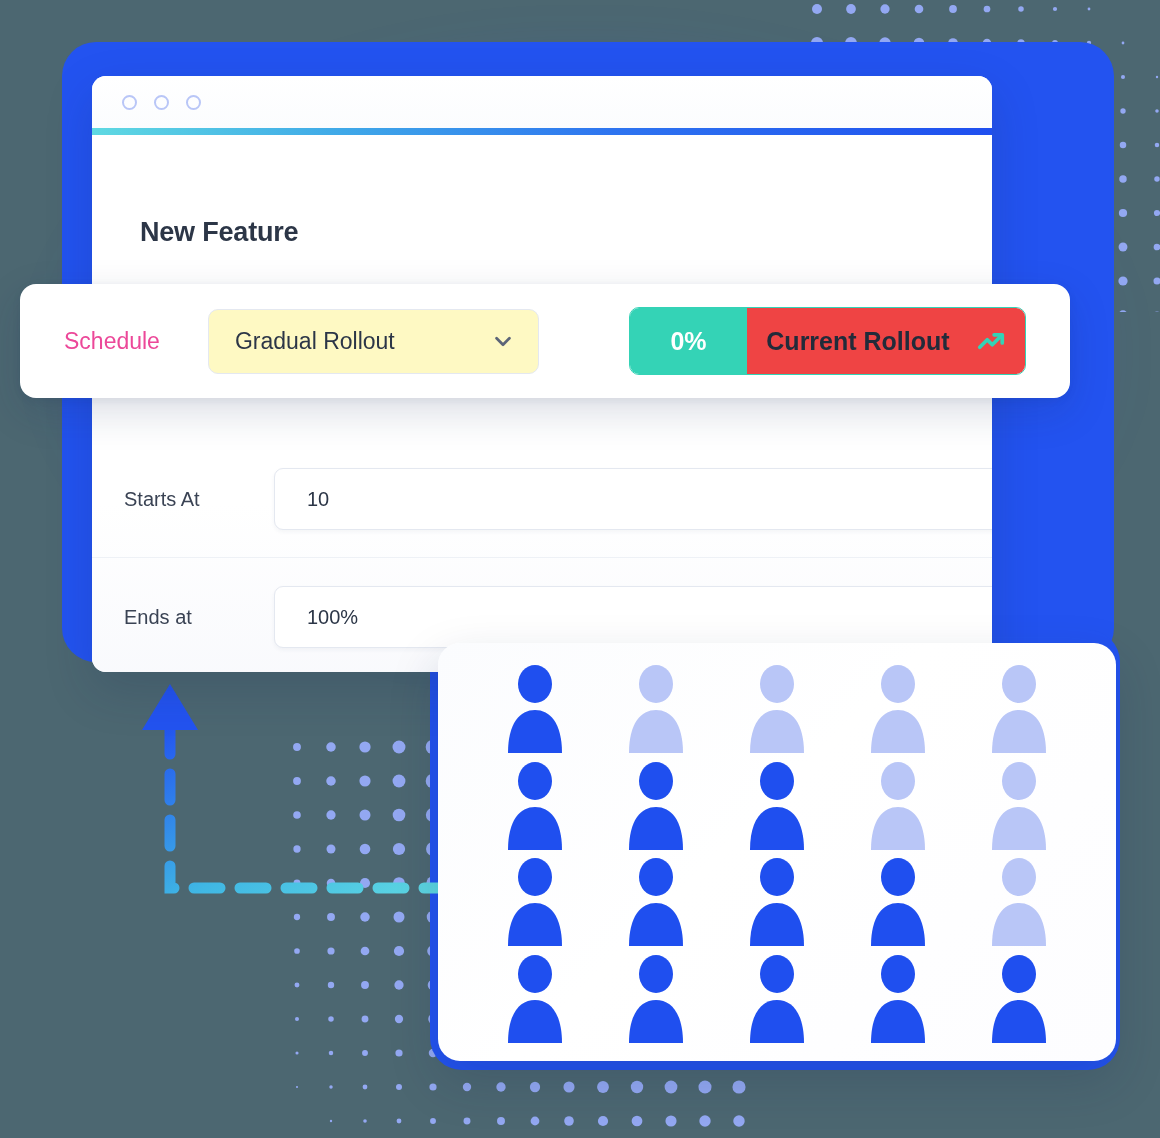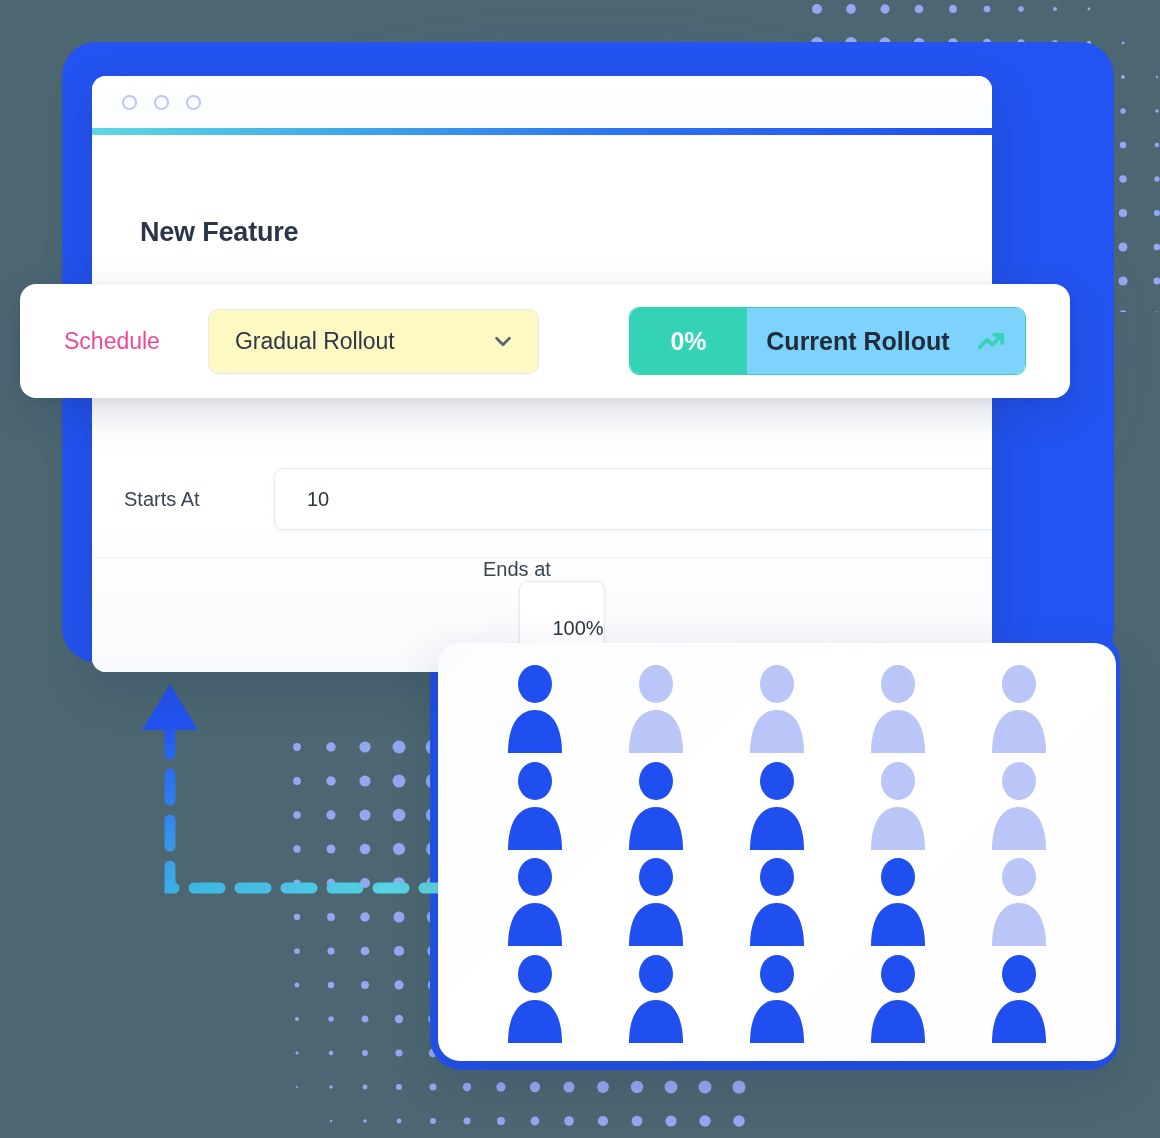--- a/index.html
+++ b/index.html
@@ -75,21 +75,21 @@
     letter-spacing: -.2px;
   }
 
   
   .form-rows { position: absolute; left: 0; top: 305px; width: 100%; }
   .form-row {
     position: relative;
     height: 118px;
     display: flex; align-items: center;
   }
-  .form-row + .form-row { margin-top: 0; flex-direction: column; }
+  .form-row + .form-row { margin-top: 0; }
   .row-label {
     width: 182px;
     padding-left: 32px;
     font-size: 20px; color: #3A4354; font-weight: 400;
   }
   .row-input {
     flex: 1;
     margin-right: -40px;
     height: 62px;
     background: #fff;
@@ -138,21 +138,21 @@
     margin-left: 42px;
   }
   .rollout-pct {
     width: 117px;
     background: #34D3B6;
     display: flex; align-items: center; justify-content: center;
     color: #ffffff; font-size: 25px; font-weight: 700;
   }
   .rollout-body {
     flex: 1;
-    background: #7dd3fc;
+    background: #ef4444;
     display: flex; align-items: center; justify-content: center;
     gap: 26px;
     font-size: 25px; font-weight: 700; color: #222B3A;
   }
   .trend { width: 30px; height: 30px; color: #34D3B6; flex: none; }
 
   
   .people-card {
     position: absolute;
     left: 438px; top: 643px;

